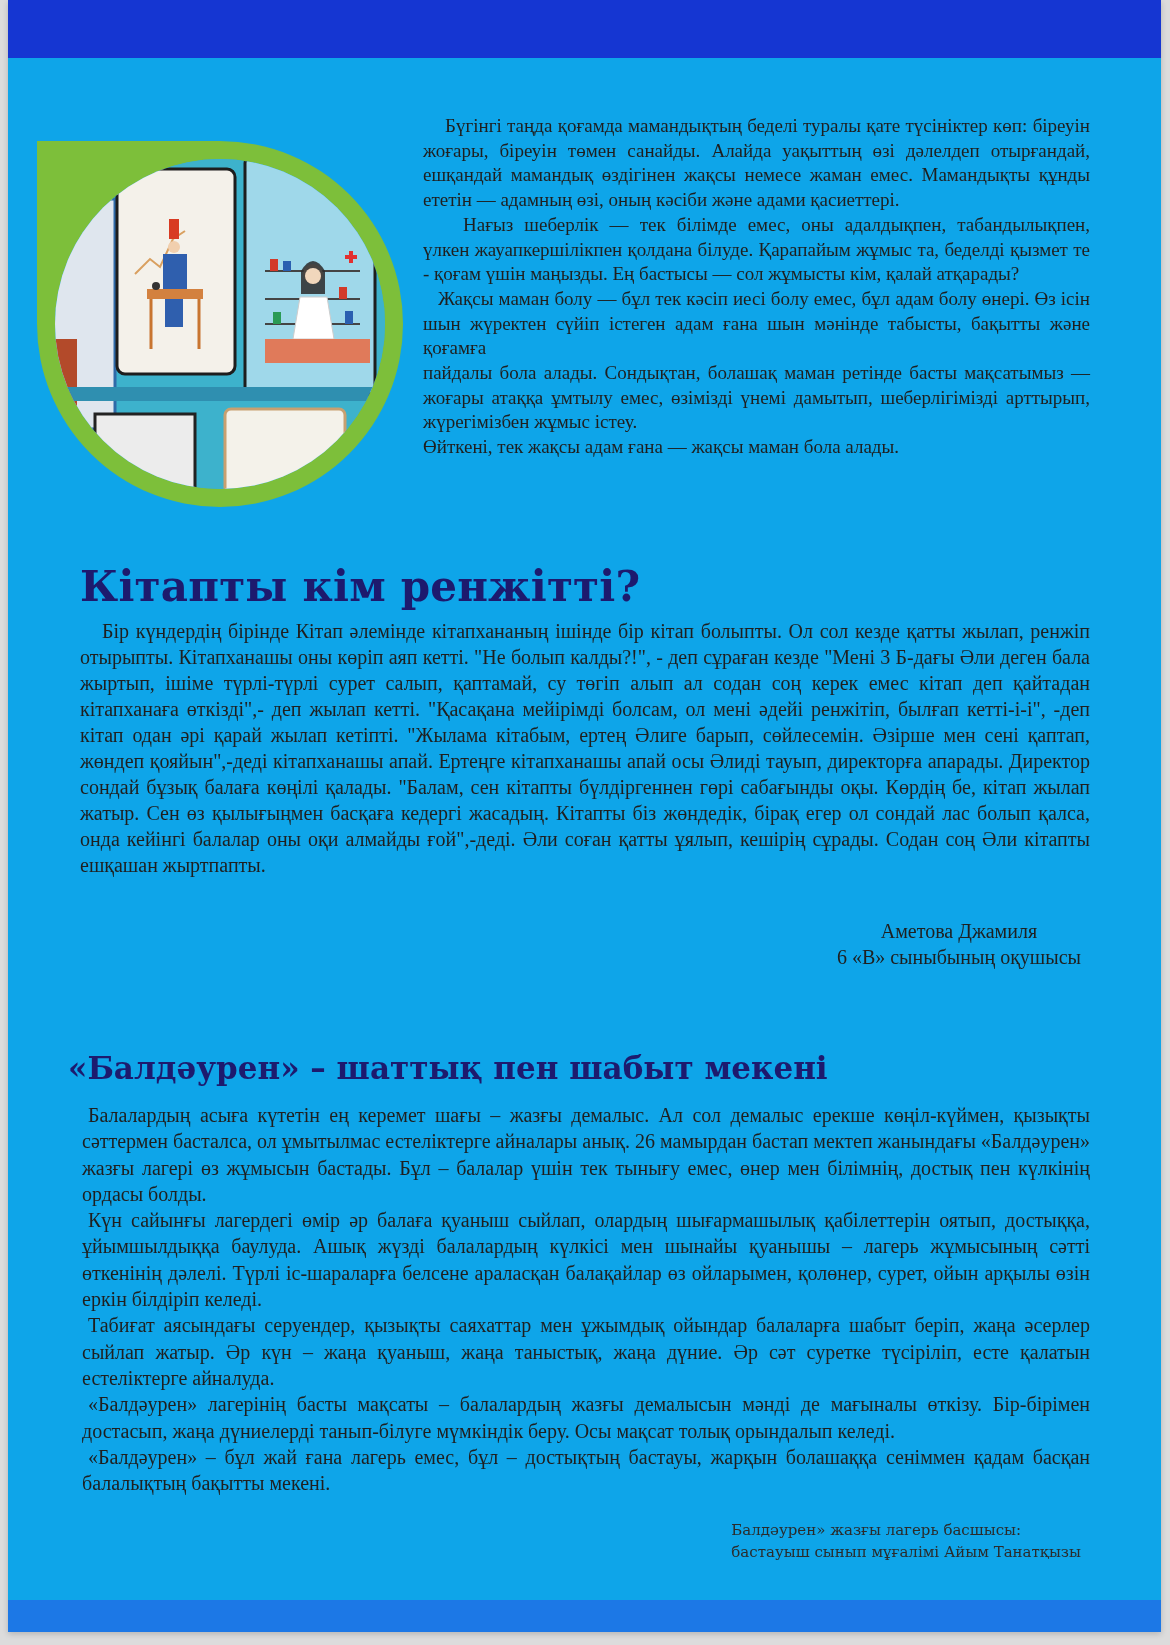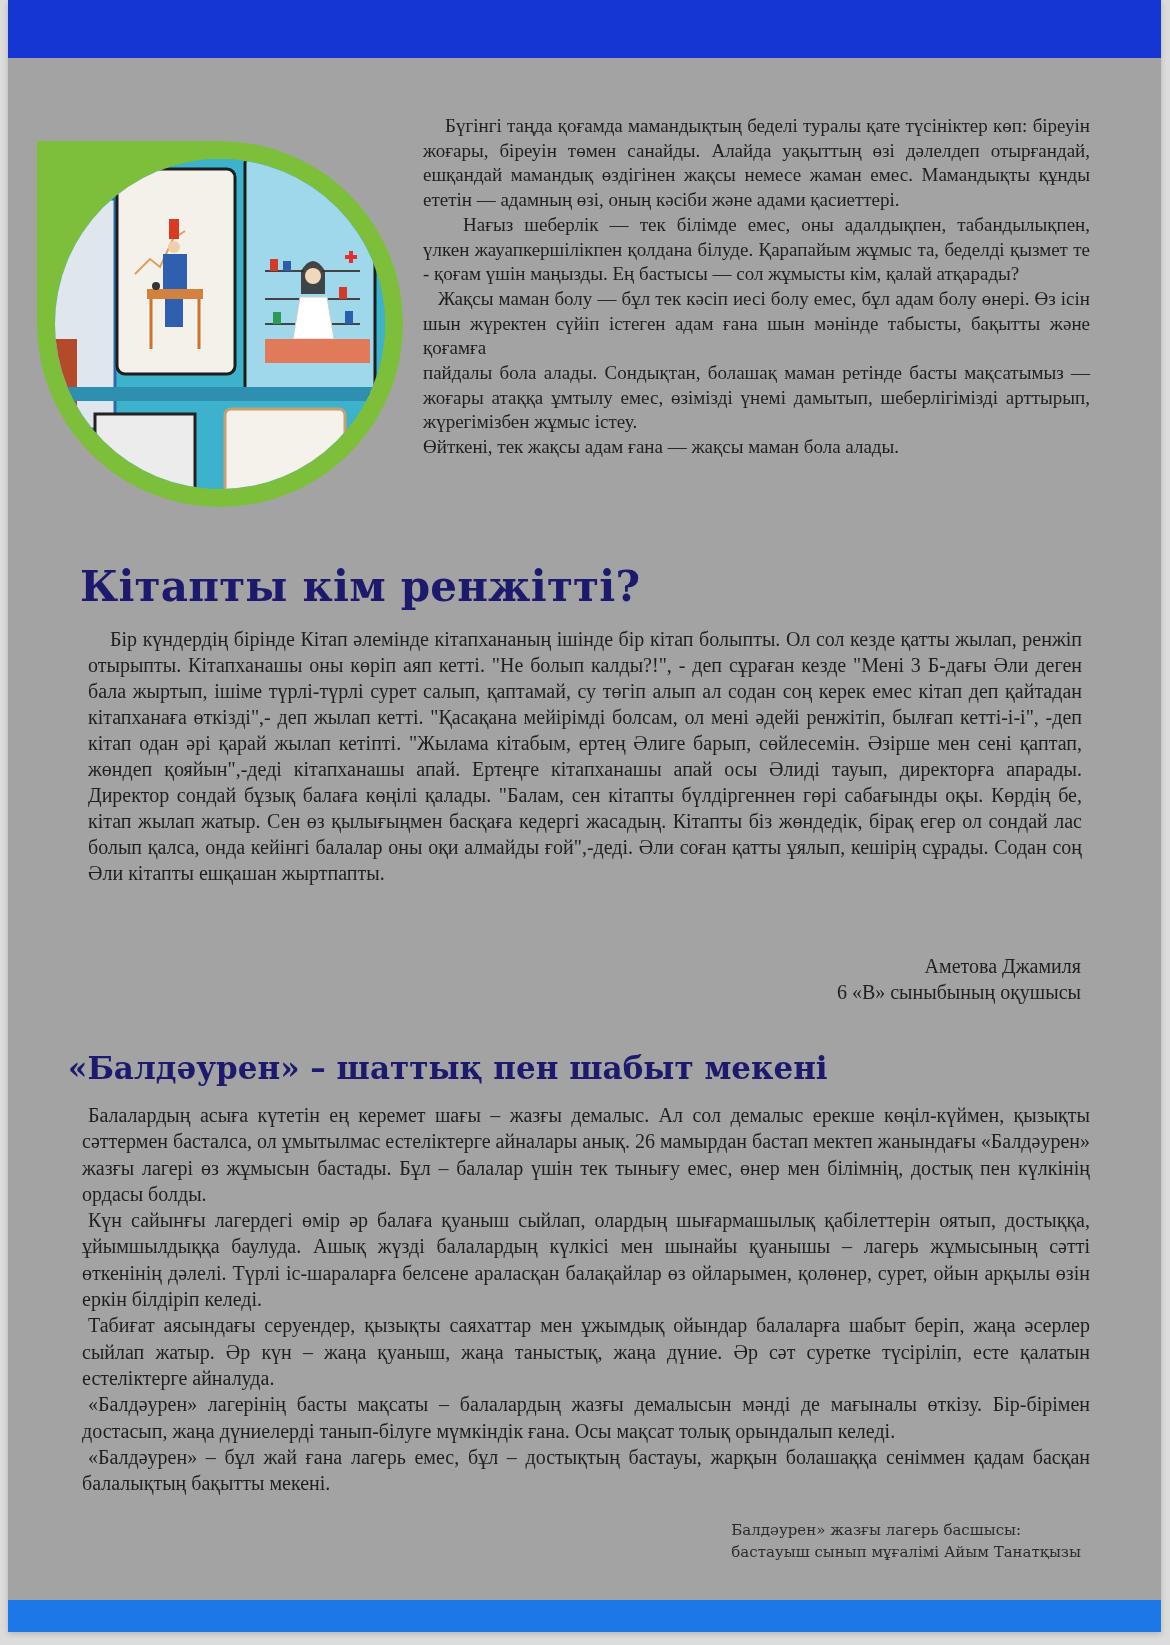--- a/index.html
+++ b/index.html
@@ -1,21 +1,21 @@
 <!DOCTYPE html>
 <html><head>
 <meta charset="utf-8">
 <style>
   html, body { margin: 0; padding: 0; }
   body {
     width: 1170px; height: 1645px; background: #dcdcdc; position: relative; overflow: hidden;
   }
   .page {
     position: absolute; left: 8px; top: 0; width: 1153px; height: 1632px;
-    background: #a3a3a3;
+    background: #0ea5e9;
     box-shadow: 0 2px 6px rgba(0,0,0,0.18);
   }
   .top-bar { position: absolute; left: 0; top: 0; width: 100%; height: 58px; background: #1536d2; }
   .bottom-bar { position: absolute; left: 0; top: 1600px; width: 100%; height: 32px; background: #1c78e6; }
 
   .text {
     font-family: "Liberation Serif", "DejaVu Serif", serif;
     color: #1f1f1f;
     text-align: justify;
   }
@@ -47,24 +47,24 @@
     font-family: "DejaVu Serif", "Liberation Serif", serif;
     font-weight: bold; color: #1d1a6e;
   }
   .h-book { left: 72px; top: 562px; font-size: 42px; letter-spacing: 0.2px; }
   .h-camp { left: 60px; top: 1050px; font-size: 31px; }
 
   .story {
     position: absolute; left: 72px; top: 618px; width: 1010px;
     font-size: 20px; line-height: 26px;
   }
-  .story p { margin: 8px; text-indent: 22px; }
+  .story p { margin: 0; text-indent: 22px; }
 
   .author {
-    position: absolute; right: 80px; top: 953px; text-align: right;
+    position: absolute; right: 80px; top: 918px; text-align: center;
     font-family: "Liberation Serif", serif; font-size: 20px; line-height: 26px; color: #1f1f1f;
   }
   .author div { white-space: nowrap; }
 
   .camp {
     position: absolute; left: 74px; top: 1102px; width: 1008px;
     font-size: 20px; line-height: 26.3px;
   }
   .camp p { margin: 0; text-indent: 6px; font-family: Liberation Serif, serif; }
 
@@ -139,21 +139,21 @@
   <div class="author">
     <div>Аметова Джамиля</div>
     <div>6 «В» сыныбының оқушысы</div>
   </div>
 
   <h2 class="heading h-camp">«Балдәурен» – шаттық пен шабыт мекені</h2>
   <div class="text camp">
     <p>Балалардың асыға күтетін ең керемет шағы – жазғы демалыс. Ал сол демалыс ерекше көңіл-күймен, қызықты сәттермен басталса, ол ұмытылмас естеліктерге айналары анық. 26 мамырдан бастап мектеп жанындағы «Балдәурен» жазғы лагері өз жұмысын бастады. Бұл – балалар үшін тек тынығу емес, өнер мен білімнің, достық пен күлкінің ордасы болды.</p>
     <p>Күн сайынғы лагердегі өмір әр балаға қуаныш сыйлап, олардың шығармашылық қабілеттерін оятып, достыққа, ұйымшылдыққа баулуда. Ашық жүзді балалардың күлкісі мен шынайы қуанышы – лагерь жұмысының сәтті өткенінің дәлелі. Түрлі іс-шараларға белсене араласқан балақайлар өз ойларымен, қолөнер, сурет, ойын арқылы өзін еркін білдіріп келеді.</p>
     <p>Табиғат аясындағы серуендер, қызықты саяхаттар мен ұжымдық ойындар балаларға шабыт беріп, жаңа әсерлер сыйлап жатыр. Әр күн – жаңа қуаныш, жаңа таныстық, жаңа дүние. Әр сәт суретке түсіріліп, есте қалатын естеліктерге айналуда.</p>
-    <p>«Балдәурен» лагерінің басты мақсаты – балалардың жазғы демалысын мәнді де мағыналы өткізу. Бір-бірімен достасып, жаңа дүниелерді танып-білуге мүмкіндік ғана. Осы мақсат толық орындалып келеді.</p>
+    <p>«Балдәурен» лагерінің басты мақсаты – балалардың жазғы демалысын мәнді де мағыналы өткізу. Бір-бірімен достасып, жаңа дүниелерді танып-білуге мүмкіндік беру. Осы мақсат толық орындалып келеді.</p>
     <p>«Балдәурен» – бұл жай ғана лагерь емес, бұл – достықтың бастауы, жарқын болашаққа сеніммен қадам басқан балалықтың бақытты мекені.</p>
   </div>
   <div class="signature">
     <div>Балдәурен» жазғы лагерь басшысы:</div>
     <div>бастауыш сынып мұғалімі Айым Танатқызы</div>
   </div>
 
   <div class="bottom-bar"></div>
 </div>
 

